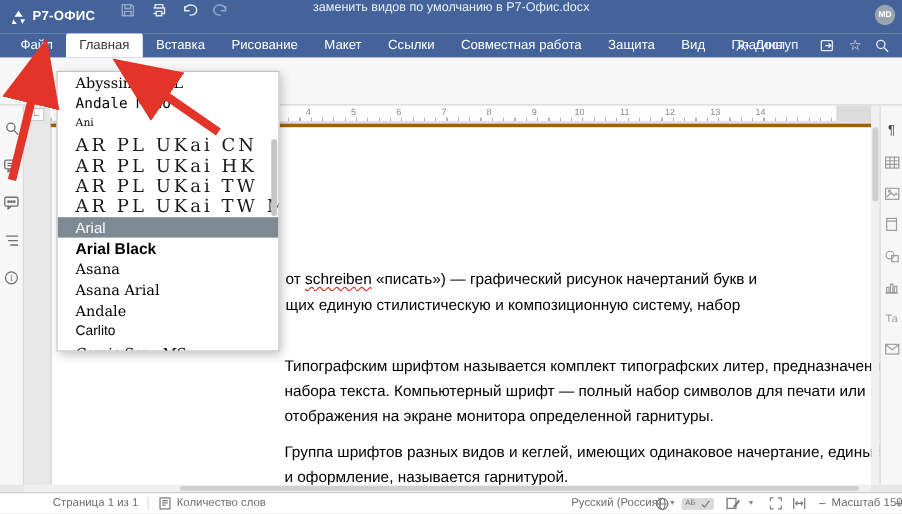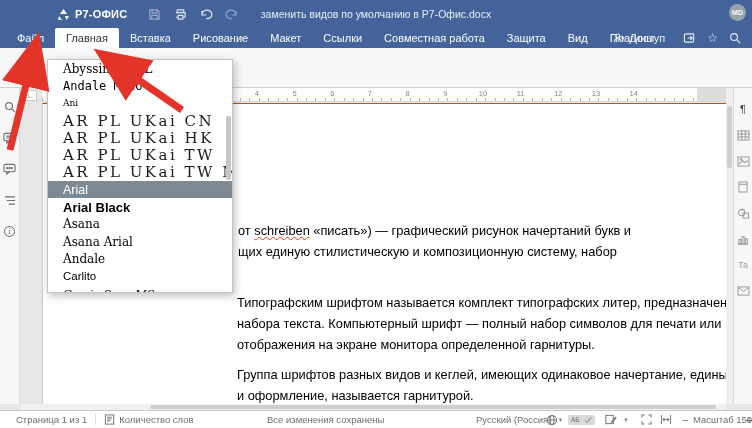--- a/index.html
+++ b/index.html
@@ -1,21 +1,21 @@
 <!DOCTYPE html>
 <html><head>
 <meta charset="utf-8">
 <style>
   * { margin:0; padding:0; box-sizing:border-box; }
   html,body { width:752px; height:428px; }
   body { font-family:"Liberation Sans", sans-serif; position:relative; overflow:hidden; background:#e7e7e7; font-size:11px; }
   #app { position:absolute; inset:0; }
 
   
-  .header { position:absolute; left:0; top:0; width:752px; height:28px; background:#44639b; display:flex; align-items:center; color:#fff;padding-left:48px; }
+  .header { position:absolute; left:0; top:0; width:752px; height:28px; background:#44639b; display:flex; color:#fff; }
   .brand { display:flex; align-items:center; gap:5px; margin-left:9px; font-weight:bold; font-size:11px; letter-spacing:.2px; }
   .hico { width:26px; height:16px; display:flex; align-items:center; justify-content:center; opacity:.85; }
   .hico.dim { opacity:.45; }
   .hico svg { stroke:#fff; fill:none; stroke-width:1.2; }
   .doc-title { position:absolute; left:0; right:0; text-align:center; font-size:10.5px; color:#e9eef6; pointer-events:none; }
   .avatar { position:absolute; right:6px; top:4px; width:17px; height:17px; border-radius:50%; background:#9aa4ae; color:#fff; font-size:7px; font-weight:bold; display:flex; align-items:center; justify-content:center; }
 
   
   .menubar { position:absolute; left:0; top:28px; width:752px; height:20px; background:#44639b; display:flex; align-items:stretch; color:#fff; }
   .tabs { display:flex; margin-left:6px; }
@@ -69,21 +69,21 @@
   
   .vscroll { position:absolute; left:726px; top:88px; width:7px; height:316px; background:#f0f0f0; }
   .vscroll .thumb { position:absolute; left:1px; top:18px; width:5px; height:62px; background:#cfcfcf; border-radius:3px; }
   .rsidebar { position:absolute; left:733px; top:88px; width:19px; height:316px; background:#f7f7f7; border-left:1px solid #dadada; display:flex; flex-direction:column; align-items:center; padding-top:14px; gap:12px; }
   .rsb { width:14px; height:14px; display:flex; align-items:center; justify-content:center; color:#9b9b9b; font-size:11px; }
   .rsb svg { stroke:#9b9b9b; fill:none; stroke-width:1.1; }
   .rsb.active { color:#444; }
 
   
   .canvas { position:absolute; left:20px; top:102px; width:706px; height:302px; background:#e7e7e7; }
-  .page { position:absolute; left:22px; top:1px; width:684px; height:301px; background:#fff; border-top:1px solid #a16207; border-left:1px solid #cccccc; }
+  .page { position:absolute; left:22px; top:1px; width:684px; height:301px; background:#fff; border-top:3px solid #a16207; border-left:1px solid #cccccc; }
   .doc-text { position:absolute; color:#000; font-size:12.8px; line-height:21px; white-space:nowrap; }
   .misspell { text-decoration:underline; text-decoration-color:#e23428; text-decoration-style:wavy; text-decoration-thickness:1px; }
 
   
   .fontdrop { position:absolute; left:47px; top:59px; width:186px; height:234px; background:#fff; border:1px solid #c4c4c4; box-shadow:2px 3px 8px rgba(0,0,0,.25); z-index:50; overflow:hidden; }
   .fd-item { height:17.3px; display:flex; align-items:center; padding-left:15px; font-size:12.5px; color:#000; white-space:nowrap; }
   .fd-item.selected { background:#7d8a94; color:#fff; }
   .f-serif { font-family:"DejaVu Serif", serif; font-size:12px; }
   .f-mono { font-family:"DejaVu Sans Mono", monospace; font-size:12px; }
   .f-ani { font-family:"DejaVu Serif", serif; font-size:9px; }
@@ -465,30 +465,29 @@
         <div class="fd-item f-comic">Comic Sans MS</div>
       </div>
     <div class="fd-scroll"></div>
   </div>
 
   <div class="hscroll">
       <div class="thumb"></div>
     </div>
 
   <div class="statusbar">
-    <span class="sb-item" style="margin-left:16px">Страница 1 из 1</span>
+    <span class="sb-item" style="margin-left:44px">Страница 1 из 1</span>
     <span class="sb-sep"></span>
     <span class="sb-item">
       <svg width="11" height="11" viewBox="0 0 12 12">
           <rect x="1.5" y="1" width="9" height="10"></rect>
           <path d="M3.5 3.5 h5 M3.5 5.5 h5 M3.5 7.5 h3"></path>
         </svg>
       <span>Количество слов</span>
     </span>
-    <span class="sb-item" style="position:absolute;left:267px">Все изменения сохранены</span>
 
     <span class="sb-item" style="position:absolute;left:476px">
       <span>Русский (Россия)</span>
         <span class="sb-chev">▼</span>
     </span>
     <span class="sb-item" style="position:absolute;left:546px">
         <svg width="12" height="12" viewBox="0 0 13 13">
           <circle cx="6.5" cy="6.5" r="5"></circle>
           <ellipse cx="6.5" cy="6.5" rx="2.3" ry="5"></ellipse>
           <path d="M1.5 6.5 h10"></path>

